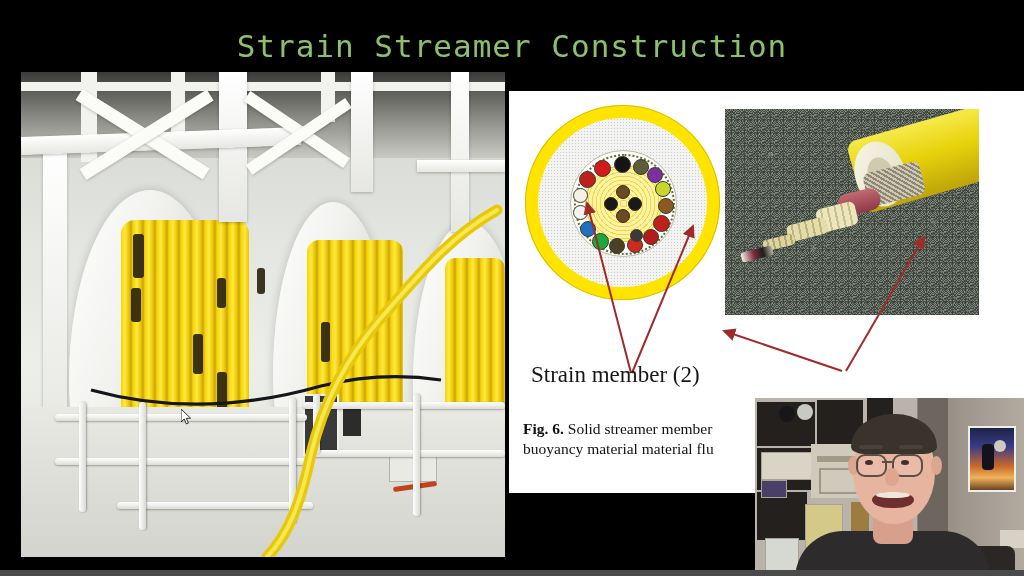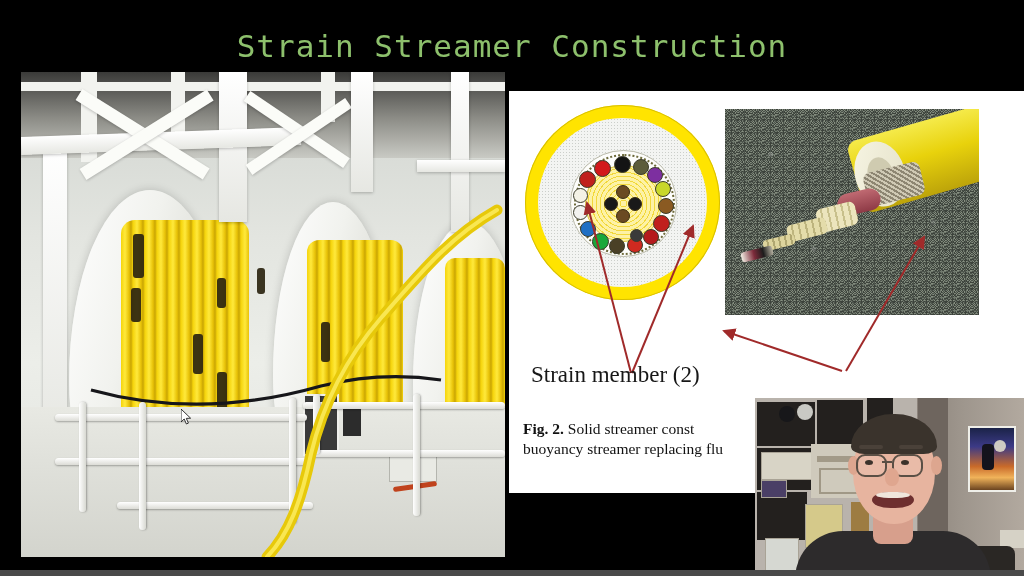--- a/index.html
+++ b/index.html
@@ -294,23 +294,23 @@
       <path d="M123,282 L184,135" stroke="#a02a2a" stroke-width="2" fill="none" marker-end="url(#ah)"></path>
 
       <path d="M333,280 L215,240" stroke="#a02a2a" stroke-width="2" fill="none" marker-end="url(#ah)"></path>
 
       <path d="M337,280 L415,146" stroke="#a02a2a" stroke-width="2" fill="none" marker-end="url(#ah)"></path>
     </svg>
 
     <div class="lbl lbl-strain">Strain member (2)</div>
 
     <div class="cap">
-      <span class="l1"><b>Fig. 2.</b>
-        <span>Solid  streamer  const</span></span>
-      <span class="l2">buoyancy streamer replacing flu</span>
+      <span class="l1"><b>Fig. 6.</b>
+        <span>Solid  streamer  member</span></span>
+      <span class="l2">buoyancy material material flu</span>
     </div>
   </div>
 
   <div class="webcam">
     <div class="wc-wallL"></div>
     <div class="wc-wallR"></div>
     <div class="wc-door"></div>
 
     <div class="wc-shelfunit" style="left:2px;top:4px;width:58px;height:44px;"></div>
     <div class="wc-shelfunit" style="left:2px;top:50px;width:58px;height:42px;"></div>

